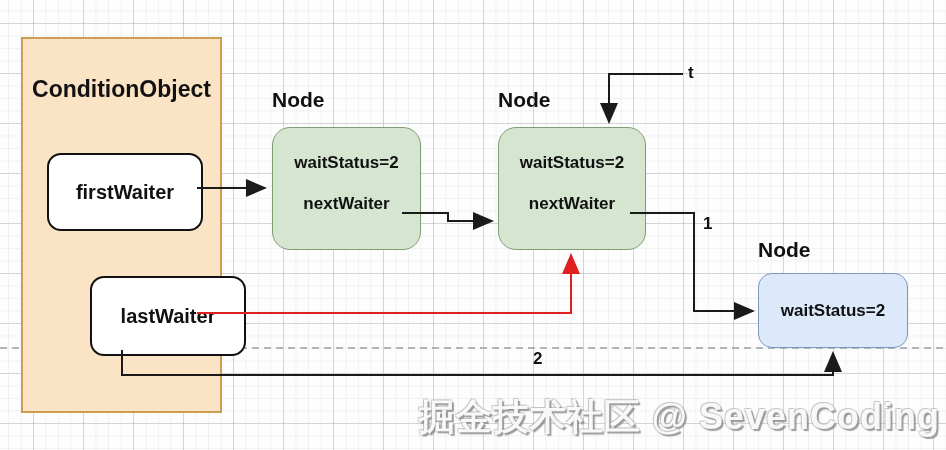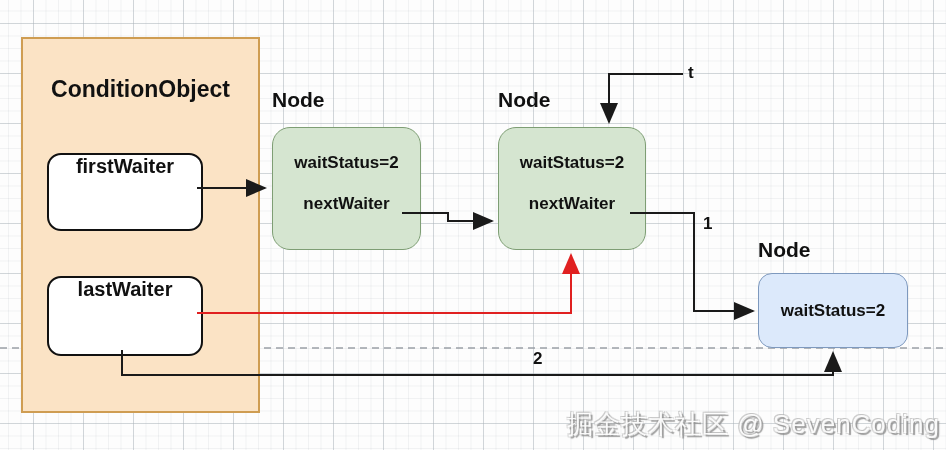--- a/index.html
+++ b/index.html
@@ -20,36 +20,36 @@
     background-size:50px 50px,50px 50px,12.5px 12.5px,12.5px 12.5px;
     background-position:33px 23px,33px 23px,8px 10.5px,8px 10.5px;
   }
   svg.layer{position:absolute;left:0;top:0;width:946px;height:450px;}
   #dash-layer{z-index:1;}
   #arrow-layer{z-index:3;pointer-events:none;}
 
   .box{position:absolute;box-sizing:border-box;}
 
   .condition-box{
-    left:21px;top:37px;width:239px;height:376px;
+    left:21px;top:37px;width:201px;height:376px;
     background:#fbe3c5;border:2px solid #cf9d52;
     z-index:2;
   }
   .condition-title{
     position:absolute;top:37px;left:0;width:100%;
     text-align:center;font-size:23px;font-weight:bold;color:#111;
   }
   .field-box{
     position:absolute;left:24px;width:152px;
     background:#fff;border:2px solid #111;border-radius:14px;
-    display:flex;align-items:flex-start;justify-content:center;
+    display:flex;align-items:center;justify-content:center;
     font-size:20px;font-weight:bold;color:#111;
   }
   #firstWaiter-box{top:114px;height:74px;}
-  #lastWaiter-box{top:237px;height:76px;}
+  #lastWaiter-box{top:237px;height:76px;margin-left:43px;}
 
   .node-green{
     background:#d5e5d0;border:1.5px solid #7e9e74;border-radius:18px;
     z-index:2;
   }
   #node1-box{left:272px;top:127px;width:149px;height:123px;}
   #node2-box{left:498px;top:127px;width:148px;height:123px;}
   .node-row{
     position:absolute;left:0;width:100%;height:24px;
     text-align:center;font-size:17px;font-weight:bold;color:#111;
@@ -77,21 +77,21 @@
 
   .edge-label{
     position:absolute;font-size:17px;font-weight:bold;color:#111;z-index:4;
   }
   #label-t{left:688px;top:63px;}
   #label-1{left:703px;top:214px;}
   #label-2{left:533px;top:349px;}
 
   .watermark{
     position:absolute;right:6px;bottom:8px;
-    font-size:26px;font-weight:normal;letter-spacing:1px;
+    font-size:36px;font-weight:bold;letter-spacing:1px;
     color:rgba(255,255,255,0.92);
     text-shadow:2px 2px 1px rgba(140,140,140,0.85),
                 -1px -1px 0 rgba(175,175,175,0.6),
                 1px -1px 0 rgba(175,175,175,0.4),
                 -1px 1px 0 rgba(175,175,175,0.4);
     z-index:5;
   }
 </style>
 </head>
 <body>

